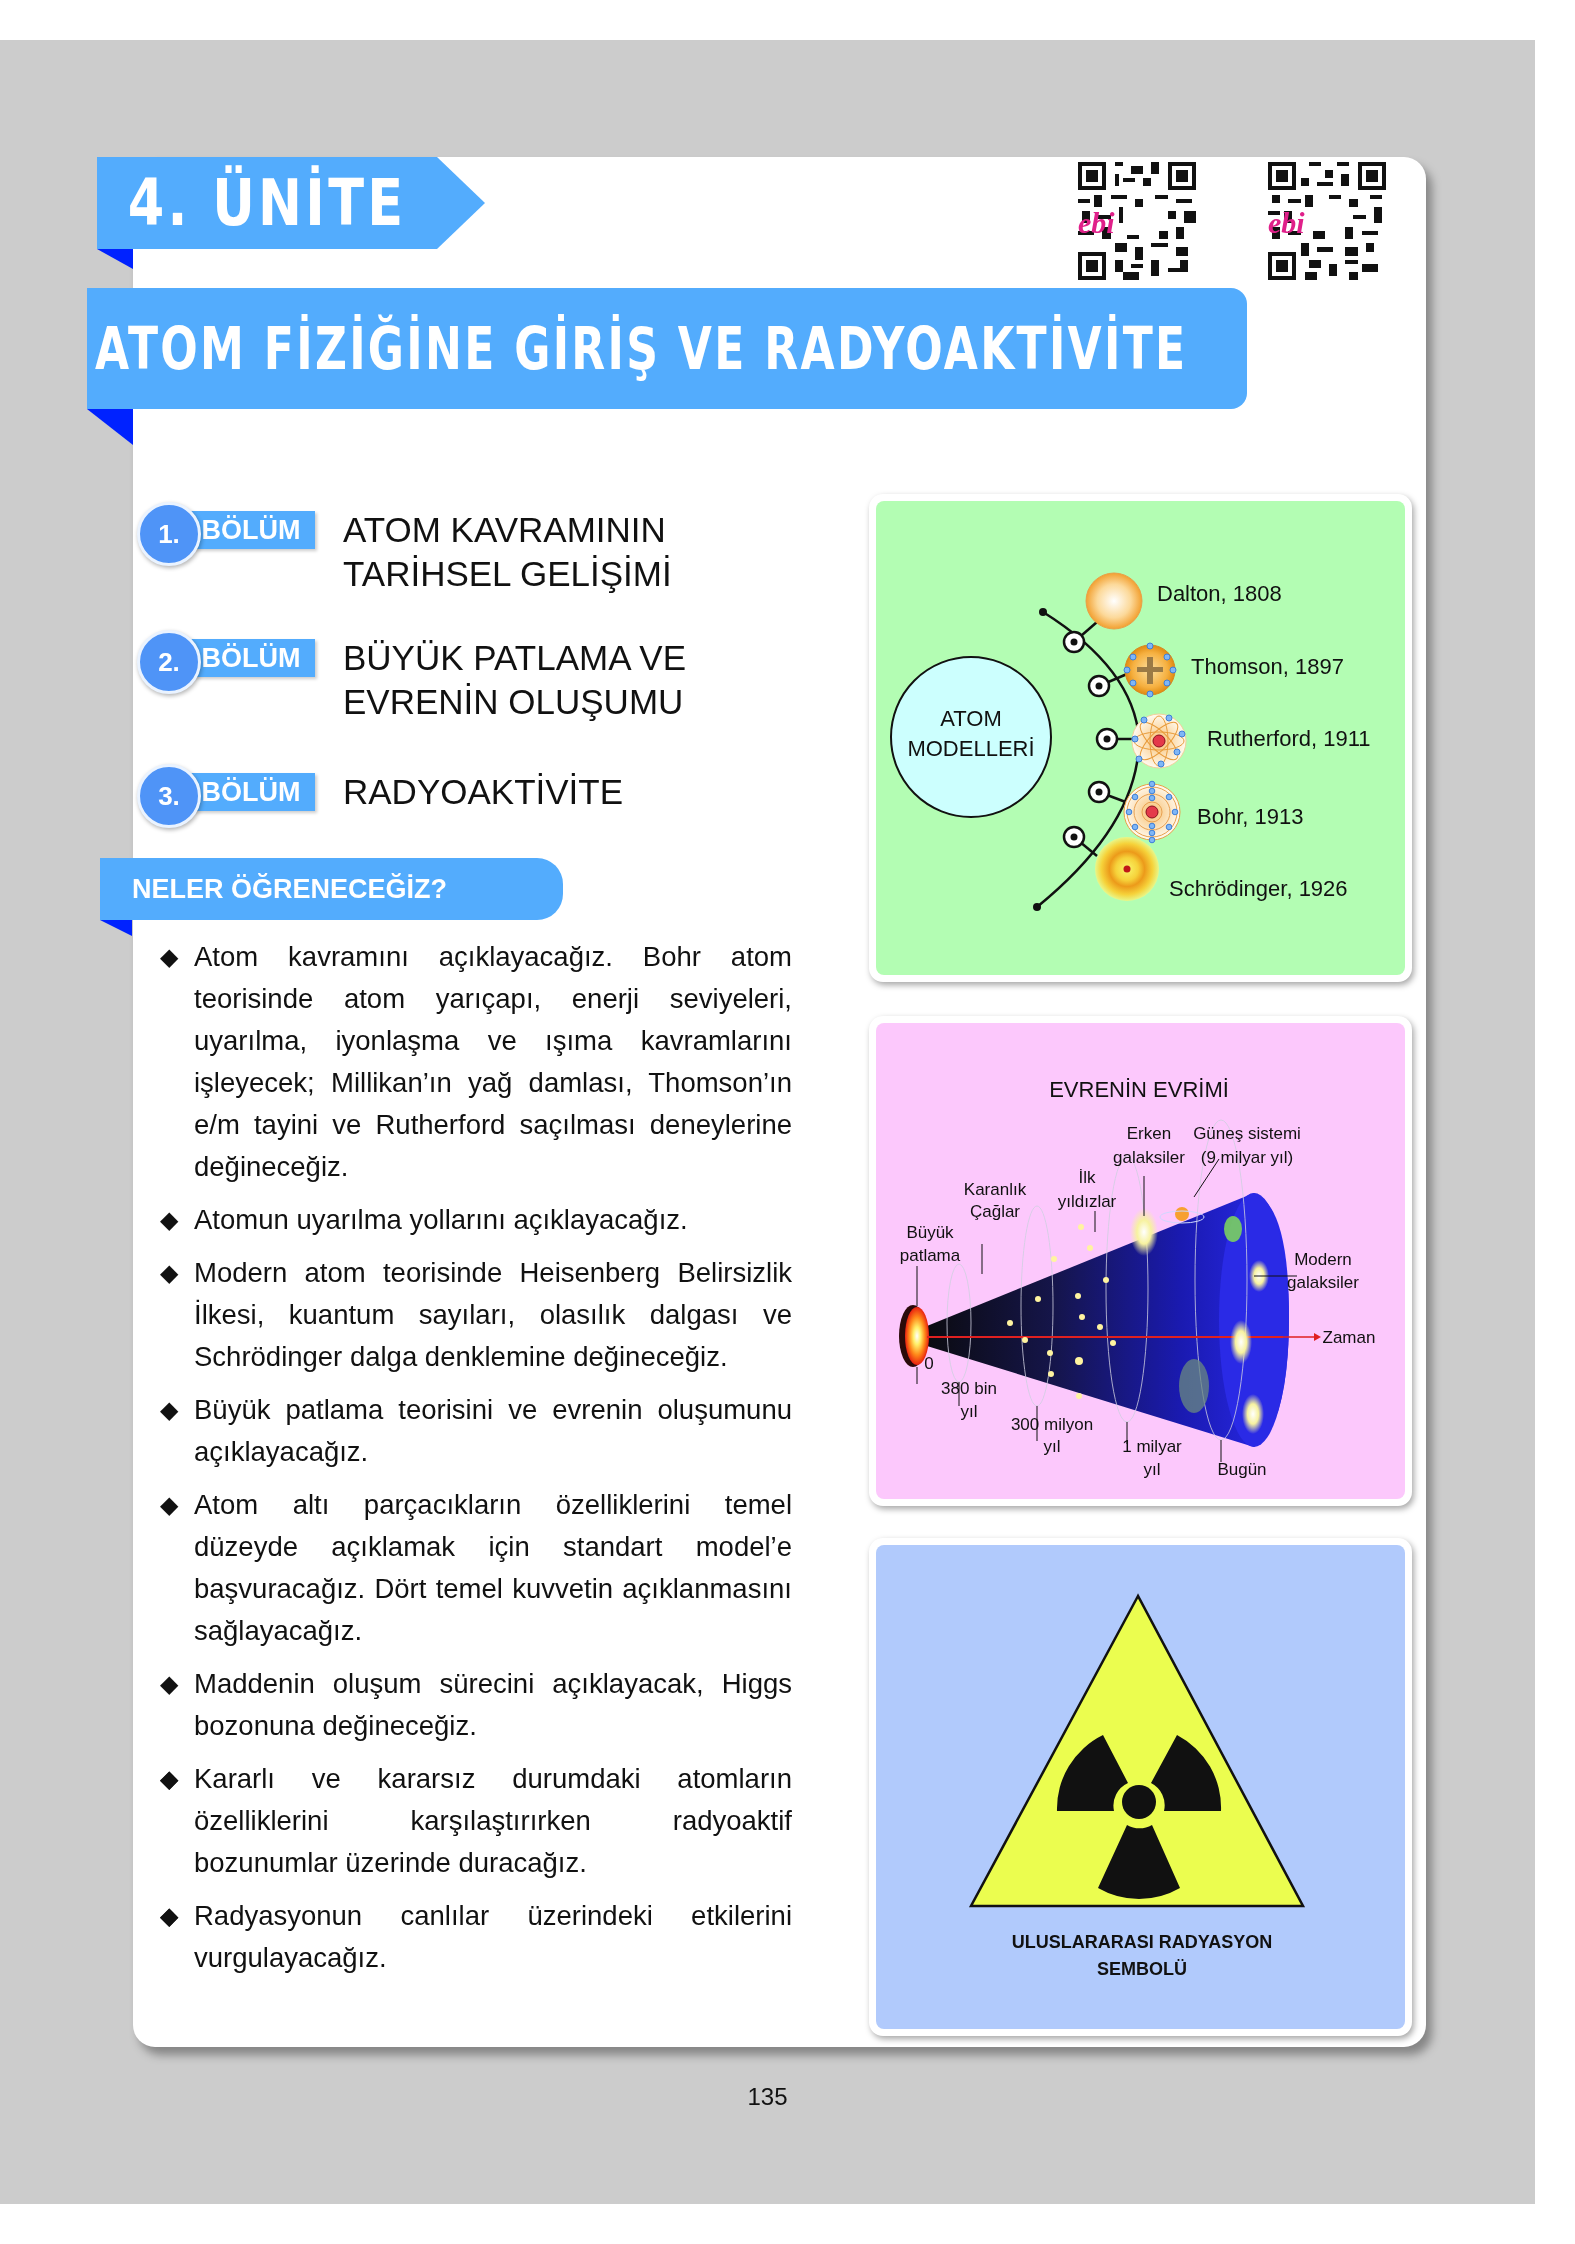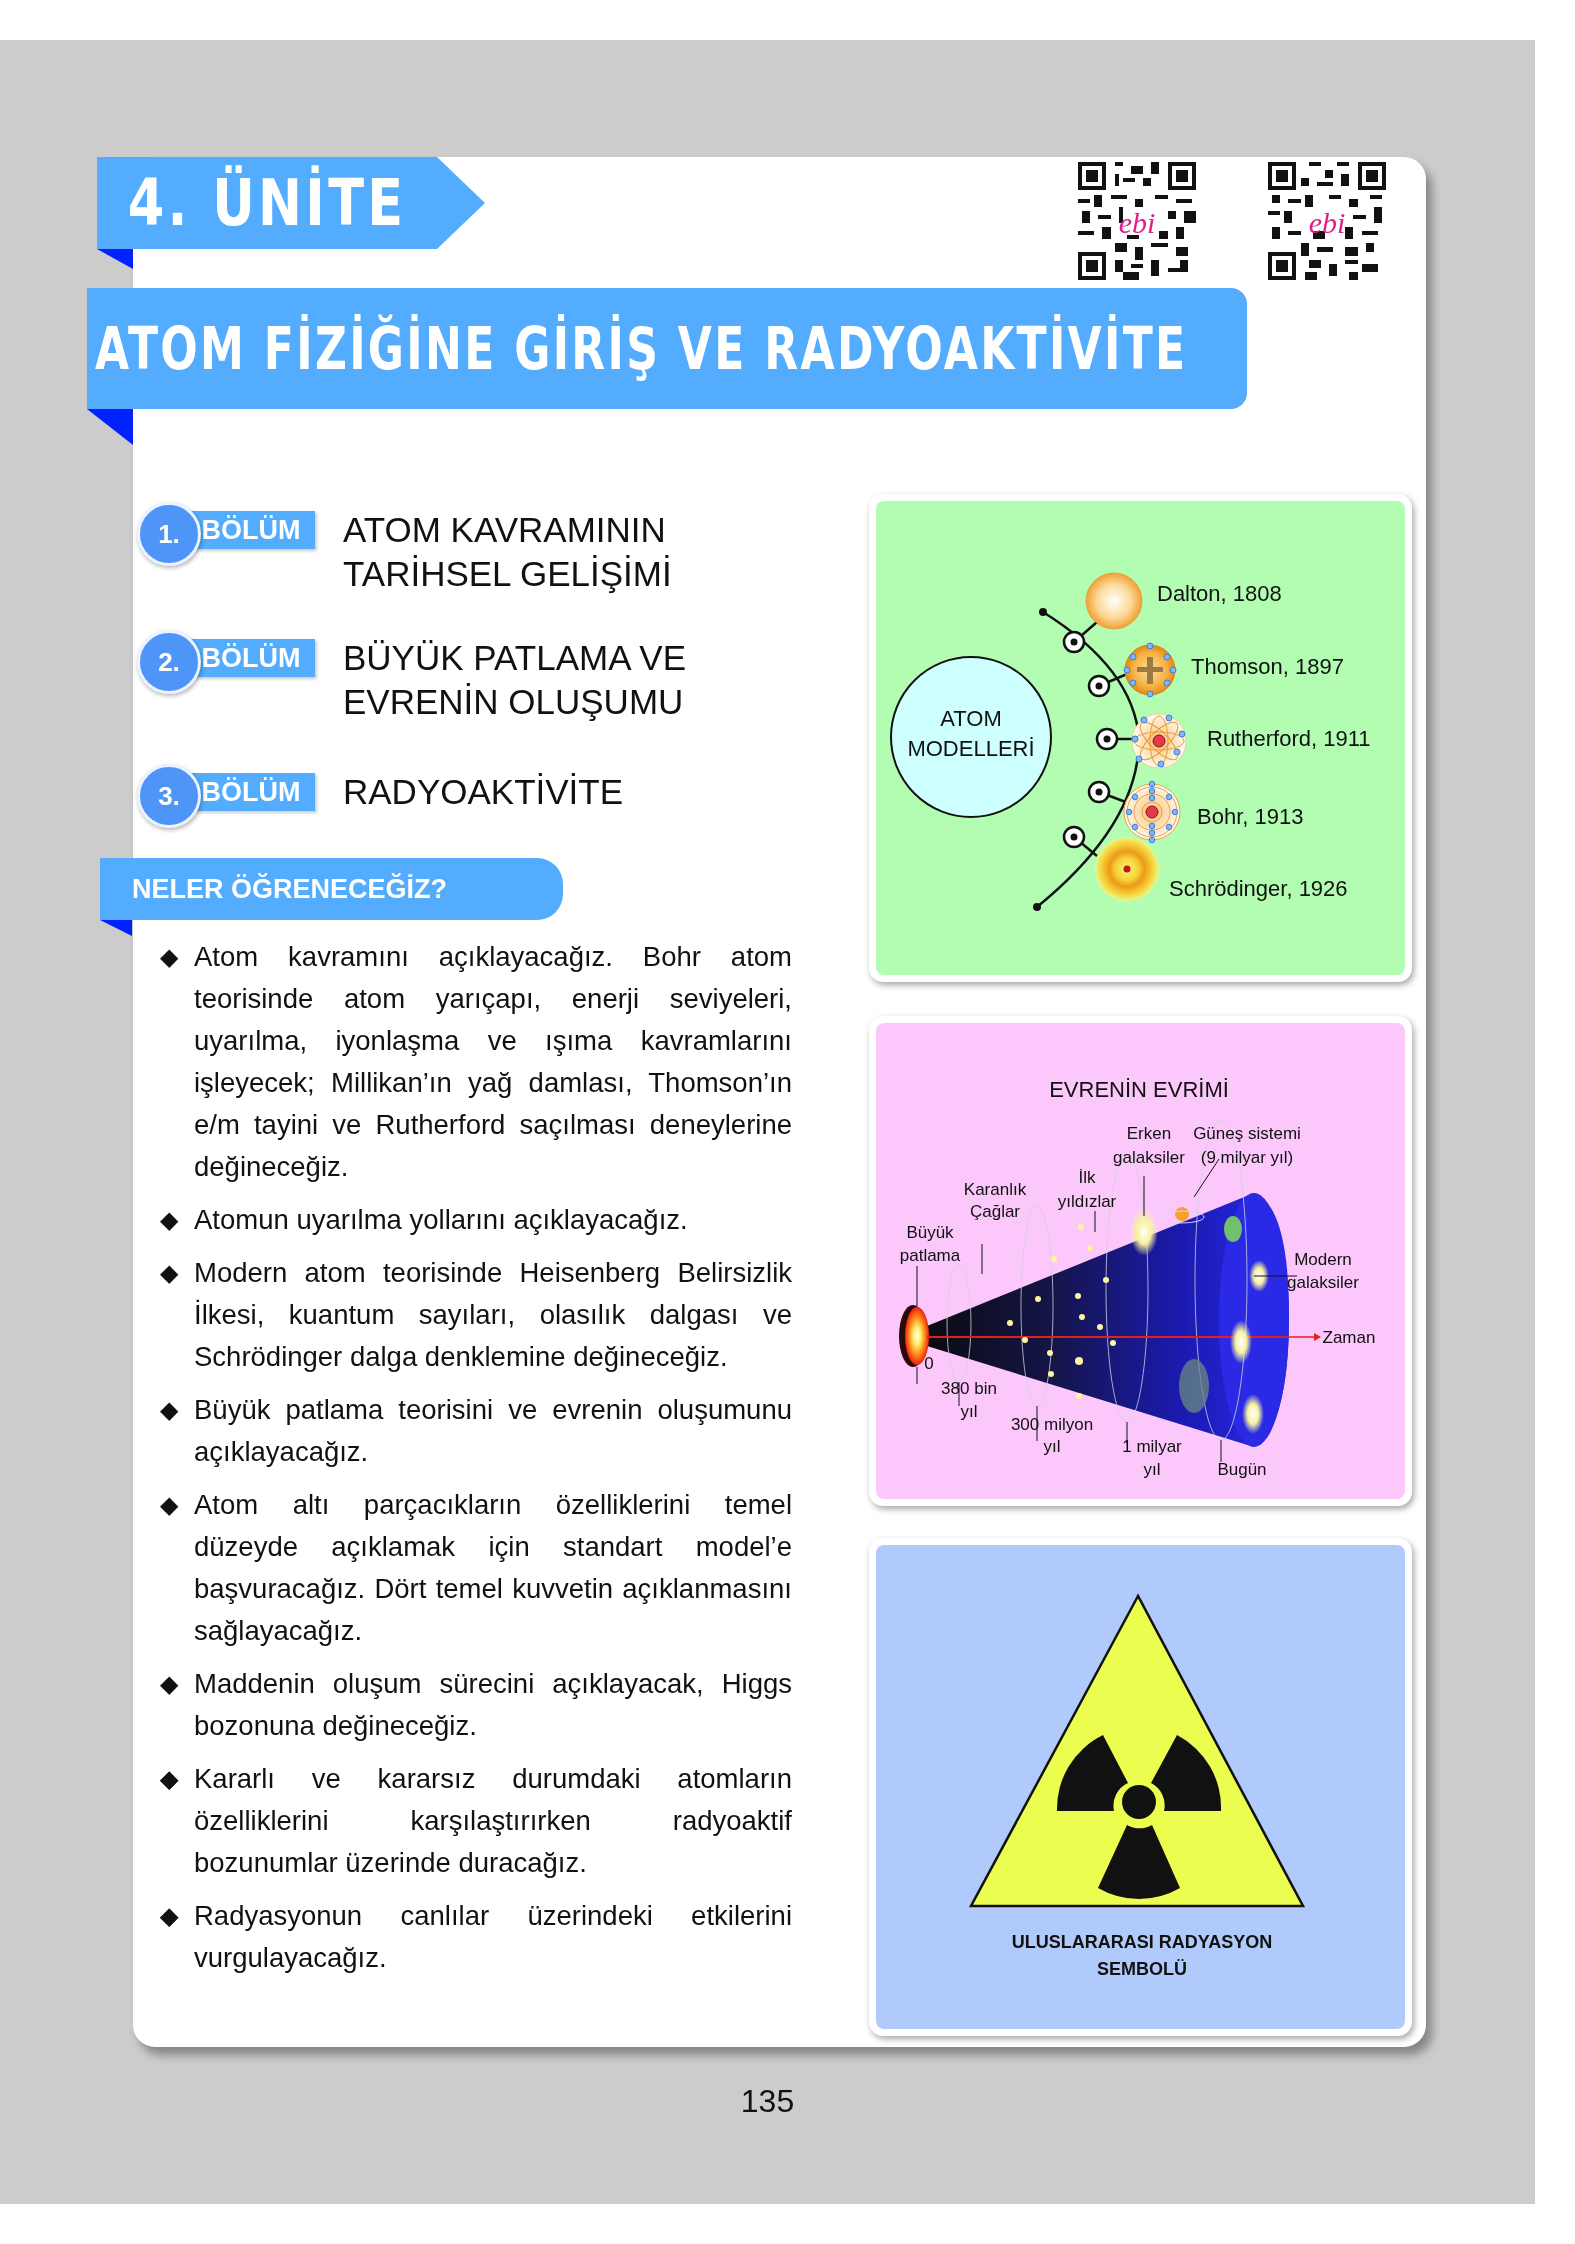--- a/index.html
+++ b/index.html
@@ -10,39 +10,39 @@
   .unit-ribbon { position:absolute; left:97px; top:157px; width:388px; height:92px; background:#53acfd; clip-path:polygon(0 0, 340px 0, 388px 46px, 340px 92px, 0 92px); }
   .unit-fold { position:absolute; left:97px; top:249px; width:36px; height:20px; background:#0022ff; clip-path:polygon(0 0, 100% 0, 100% 100%); }
   .unit-text { position:absolute; left:97px; top:157px; width:340px; height:92px; display:flex; align-items:center; justify-content:center; color:#fff; font-family:"DejaVu Sans", sans-serif; font-weight:bold; font-size:64px; letter-spacing:4px; transform:scaleX(0.82); transform-origin:center; }
 
   .title-band { position:absolute; left:87px; top:288px; width:1160px; height:121px; background:#53acfd; border-radius:0 16px 16px 0; }
   .title-fold { position:absolute; left:87px; top:409px; width:46px; height:36px; background:#0022ff; clip-path:polygon(0 0, 100% 0, 100% 100%); }
   .title-text { position:absolute; left:95px; top:288px; width:1150px; height:121px; display:flex; align-items:center; color:#fff; font-family:"DejaVu Sans", sans-serif; font-weight:bold; font-size:58px; letter-spacing:3px; white-space:nowrap; transform:scaleX(0.76); transform-origin:left center; }
 
   .qr { position:absolute; width:118px; height:118px; background:#fff; }
   .qr svg { width:118px; height:118px; display:block; }
-  .qr-label { position:absolute; left:0; right:0; top:44px; text-align:center; font-family:"Liberation Serif", serif; font-style:italic; font-weight:normal; font-size:30px; color:#e0208a; }
+  .qr-label { position:absolute; left:0; right:0; top:44px; font-family:"Liberation Serif", serif; font-style:italic; font-weight:bold; font-size:30px; color:#e0208a; }
 
   .chapter { position:absolute; left:137px; height:64px; }
   .ch-circle { position:absolute; left:0; top:0; width:58px; height:58px; border-radius:50%; background:#4f94f7; border:3px solid #eaf3ff; box-shadow:1px 2px 4px rgba(0,0,0,0.3); color:#fff; font-weight:bold; font-size:26px; display:flex; align-items:center; justify-content:center; z-index:2; }
   .ch-tag { position:absolute; left:50px; top:9px; width:128px; height:38px; background:#53acfd; color:#fff; font-weight:bold; font-size:27px; display:flex; align-items:center; justify-content:center; box-shadow:2px 2px 3px rgba(0,0,0,0.2); }
   .ch-title { position:absolute; left:206px; top:6px; width:420px; font-size:35px; line-height:44px; color:#111; }
 
   .neler { position:absolute; left:100px; top:858px; width:463px; height:62px; background:#53acfd; border-radius:0 26px 26px 0; color:#fff; font-weight:bold; font-size:27px; display:flex; align-items:center; padding-left:32px; box-sizing:border-box; }
   .neler-fold { position:absolute; left:100px; top:920px; width:32px; height:16px; background:#0022ff; clip-path:polygon(0 0,100% 0,100% 100%); }
 
   .objectives { position:absolute; left:160px; top:936px; width:632px; list-style:none; margin:0; padding:0; }
   .objectives li { position:relative; padding-left:34px; font-size:27.5px; line-height:42px; color:#111; text-align:justify; margin-bottom:11px; }
   .objectives li .bullet { position:absolute; left:0; top:0; font-size:24px; }
 
   .panel { position:absolute; left:869px; width:543px; background:#fff; border-radius:14px; box-shadow:2px 3px 6px rgba(0,0,0,0.35); }
   .panel-inner { position:absolute; left:7px; top:7px; right:7px; bottom:7px; border-radius:8px; }
   .panel svg { position:absolute; left:0; top:0; }
 
-  .page-number { position:absolute; left:0; top:2083px; width:1535px; text-align:center; font-size:32px; color:#111; }
+  .page-number { position:absolute; left:0; top:2083px; width:1535px; text-align:center; font-size:24px; color:#111; }
 </style>
 </head>
 <body>
 
 <div class="canvas"></div>
 <div class="card"></div>
 
 <div class="unit-ribbon"></div>
 <div class="unit-fold"></div>
 <div class="unit-text">4. ÜNİTE</div>

